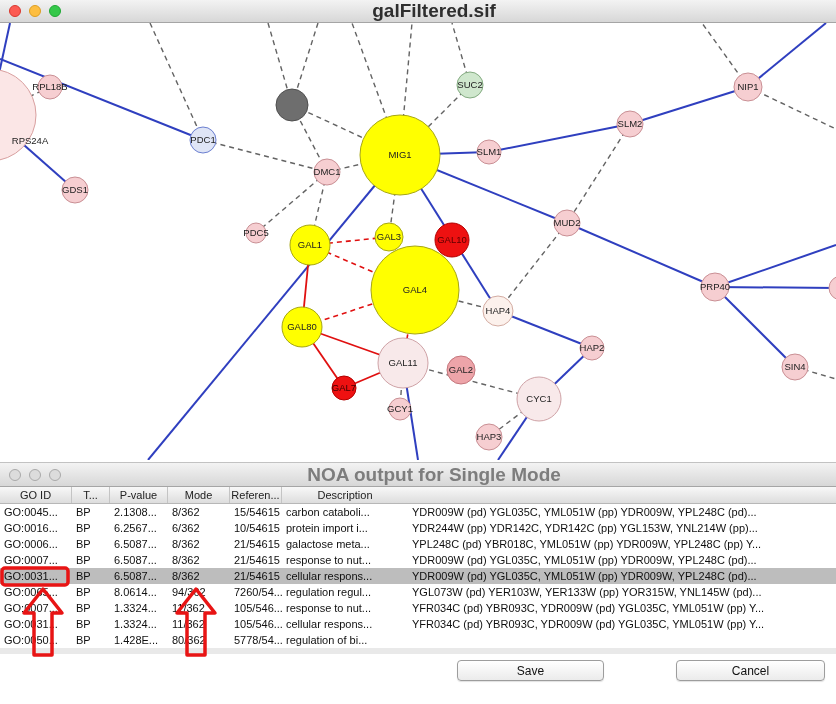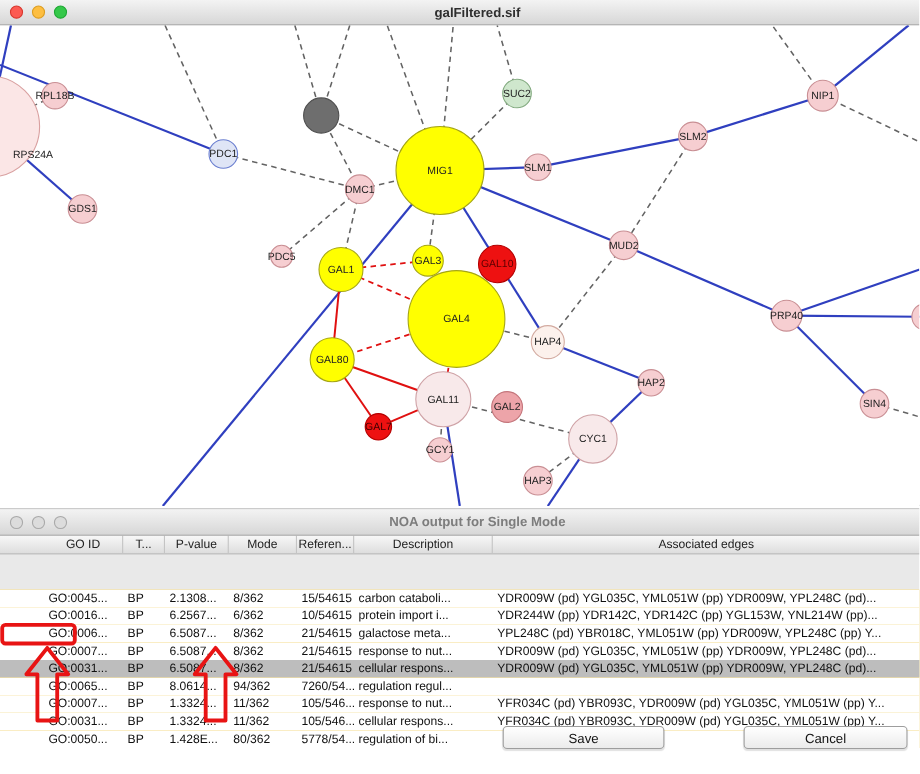--- a/index.html
+++ b/index.html
@@ -13,39 +13,39 @@
   .titlebar { position:relative; height:22px;
               background:linear-gradient(#f3f3f3,#d7d7d7);
               border-bottom:1px solid #a5a5a5; }
   #noa-window .titlebar { height:23px; }
   .traffic { position:absolute; left:9px; top:50%; transform:translateY(-50%); display:flex; gap:8px; }
   .light { width:12px; height:12px; border-radius:50%; box-sizing:border-box; cursor:default; }
   .light.close { background:#fc5a52; border:1px solid #d8382f; }
   .light.min   { background:#fdbe41; border:1px solid #dd9e22; }
   .light.zoom  { background:#35c84a; border:1px solid #1fa834; }
   .light.inactive { background:#dcdcdc; border:1px solid #a9a9a9; }
-  .title { text-align:center; font-size:12px; font-weight:bold; line-height:22px; color:#2e2e2e;padding-left:32px; }
+  .title { text-align:center; font-size:19px; font-weight:bold; line-height:22px; color:#2e2e2e;padding-left:32px; }
   #noa-window .title { line-height:23px; color:#7d7d7d; }
 
   svg.network { display:block; width:836px; height:437px; background:#fff; }
   .node-label { font-family:"Liberation Sans", sans-serif; font-size:9.5px; text-anchor:middle; }
   .edge { fill:none; }
   .edge.blue { stroke:#2f3fbf; stroke-width:2; }
   .edge.dashed { stroke:#636363; stroke-width:1.4; stroke-dasharray:5 4; }
   .edge.red { stroke:#e01010; stroke-width:1.8; }
   .edge.red-dashed { stroke:#e01010; stroke-width:1.6; stroke-dasharray:5 4; }
 
-  .noa-header, .noa-row { display:grid; grid-template-columns:72px 38px 58px 62px 52px 126px 1fr; width:836px;padding-left:40px; }
+  .noa-header, .noa-row { display:grid; grid-template-columns:72px 38px 58px 62px 52px 126px 1fr; width:836px; }
   .noa-header { height:17px; line-height:17px;
                 background:linear-gradient(#f8f8f8,#dddddd);
                 border-bottom:1px solid #b7b7b7; box-sizing:border-box; }
   .hcell { font-size:11px; color:#222; text-align:center;
            border-right:1px solid #c4c4c4; overflow:hidden; white-space:nowrap; }
   .hcell:last-child { border-right:none; }
-  .rows { background:#eab308;margin-top:32px; }
+  .rows { background:#f0abfc; }
   .noa-row { height:16px; line-height:16px; background:#fff; }
   .noa-row.selected { background:#bdbdbd; }
   .cell { font-size:11px; color:#101010; padding:0 4px; overflow:hidden; white-space:nowrap; }
   .cell[data-col="test"] { text-align:left; }
 
   .btn { position:absolute; height:21px; border:1px solid #9d9d9d; border-radius:4px;
          background:linear-gradient(#ffffff,#ebebeb); font-size:12px;
          font-family:"Liberation Sans", sans-serif; color:#111;
          box-shadow:0 1px 1px rgba(0,0,0,.12); }
   #save-btn { left:457px; top:197px; width:147px; }
@@ -190,21 +190,20 @@
     </div>
 
     <div class="table">
       <div class="noa-header">
         <div class="hcell">GO ID</div>
         <div class="hcell">T...</div>
         <div class="hcell">P-value</div>
         <div class="hcell">Mode</div>
         <div class="hcell">Referen...</div>
         <div class="hcell">Description</div>
-        <div class="hcell">Associated edges</div>
       </div>
       <div class="rows">
           <div class="noa-row">
     <div class="cell" data-col="go_id">GO:0045...</div>
     <div class="cell" data-col="type">BP</div>
     <div class="cell" data-col="p_value">2.1308...</div>
     <div class="cell" data-col="test">8/362</div>
     <div class="cell" data-col="reference">15/54615</div>
     <div class="cell" data-col="description">carbon cataboli...</div>
     <div class="cell" data-col="edges">YDR009W (pd) YGL035C, YML051W (pp) YDR009W, YPL248C (pd)...</div>
@@ -245,20 +244,21 @@
     <div class="cell" data-col="description">cellular respons...</div>
     <div class="cell" data-col="edges">YDR009W (pd) YGL035C, YML051W (pp) YDR009W, YPL248C (pd)...</div>
   </div>
           <div class="noa-row">
     <div class="cell" data-col="go_id">GO:0065...</div>
     <div class="cell" data-col="type">BP</div>
     <div class="cell" data-col="p_value">8.0614...</div>
     <div class="cell" data-col="test">94/362</div>
     <div class="cell" data-col="reference">7260/54...</div>
     <div class="cell" data-col="description">regulation regul...</div>
+    <div class="cell" data-col="edges">YGL073W (pd) YER103W, YER133W (pp) YOR315W, YNL145W (pd)...</div>
   </div>
           <div class="noa-row">
     <div class="cell" data-col="go_id">GO:0007...</div>
     <div class="cell" data-col="type">BP</div>
     <div class="cell" data-col="p_value">1.3324...</div>
     <div class="cell" data-col="test">11/362</div>
     <div class="cell" data-col="reference">105/546...</div>
     <div class="cell" data-col="description">response to nut...</div>
     <div class="cell" data-col="edges">YFR034C (pd) YBR093C, YDR009W (pd) YGL035C, YML051W (pp) Y...</div>
   </div>

